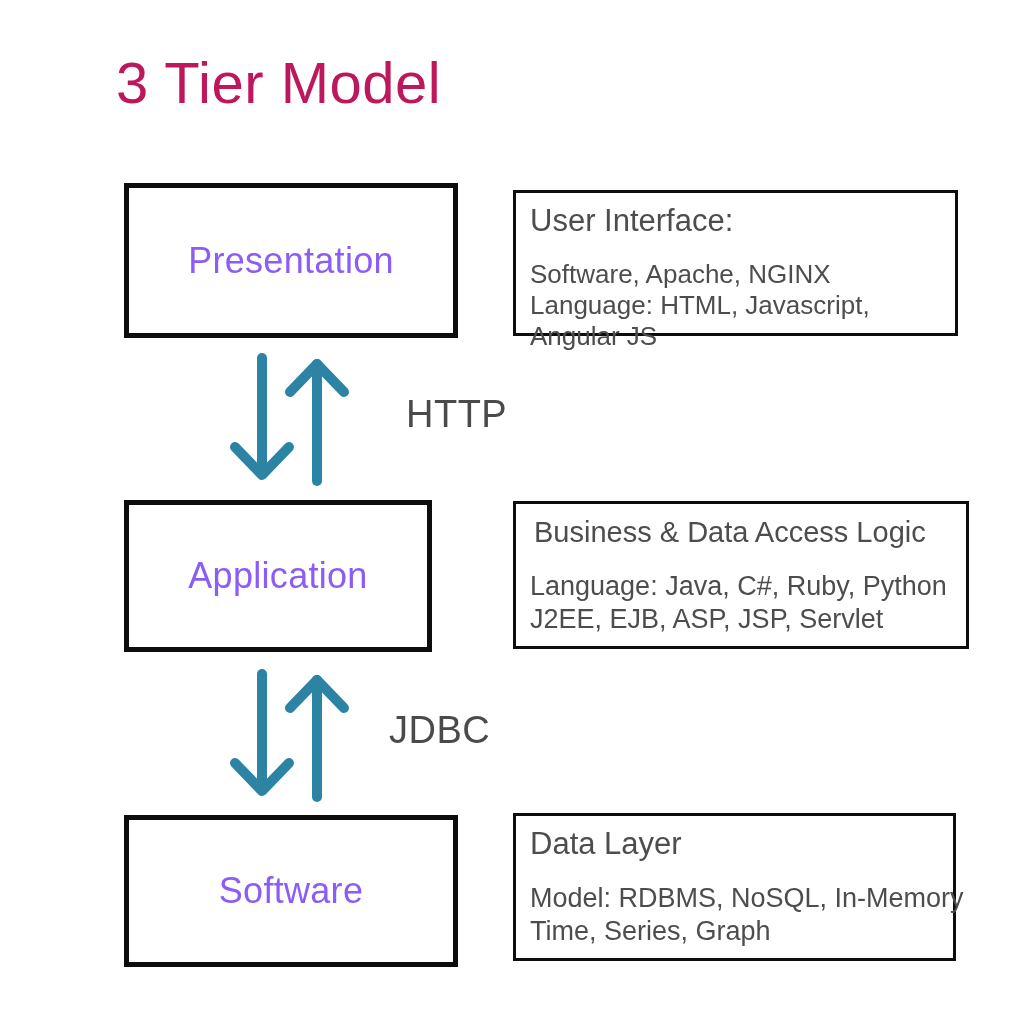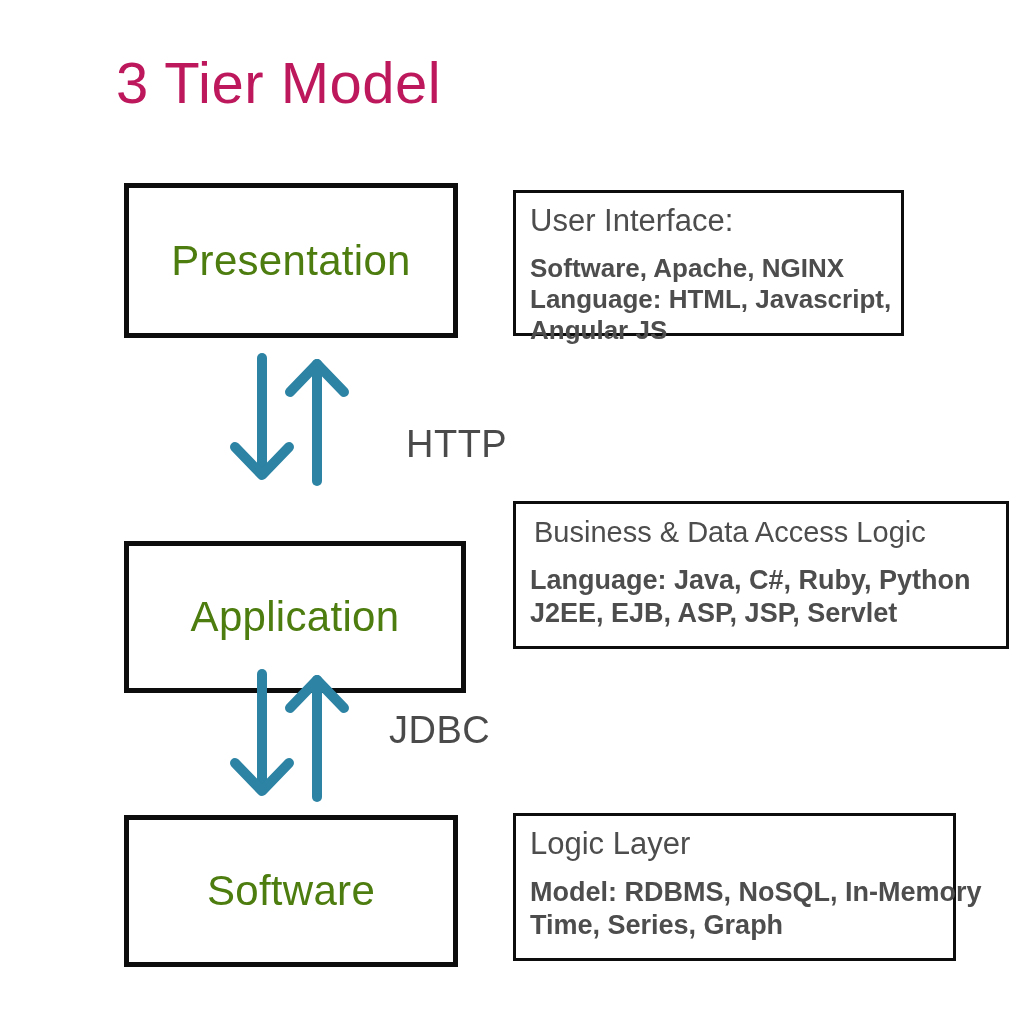--- a/index.html
+++ b/index.html
@@ -32,55 +32,55 @@
   .tier-box {
     position: absolute;
     box-sizing: border-box;
     border: 5px solid #0d0d0d;
     background: #ffffff;
     display: flex;
     align-items: center;
     justify-content: center;
   }
   .tier-label {
-    font-size: 42px;
-    color: #4d7c0f;
+    font-size: 36px;
+    color: #8b5cf6;
     letter-spacing: 0.3px;
     white-space: nowrap;
   }
   #tier-presentation { left: 124px; top: 183px; width: 334px; height: 155px; }
-  #tier-application  { left: 124px; top: 500px; width: 342px; height: 152px; margin-top: 41px; }
+  #tier-application  { left: 124px; top: 500px; width: 308px; height: 152px; }
   #tier-database     { left: 124px; top: 815px; width: 334px; height: 152px; }
 
   
   .info-box {
     position: absolute;
     box-sizing: border-box;
     border: 3px solid #0d0d0d;
     background: #ffffff;
     padding: 10px 0 0 14px;
   }
-  #info-ui    { left: 513px; top: 190px; width: 391px; height: 146px; }
-  #info-logic { left: 513px; top: 501px; width: 496px; height: 148px; }
+  #info-ui    { left: 513px; top: 190px; width: 445px; height: 146px; }
+  #info-logic { left: 513px; top: 501px; width: 456px; height: 148px; }
   #info-data  { left: 513px; top: 813px; width: 443px; height: 148px; }
 
   .info-head {
     font-size: 31px;
     line-height: 36px;
     color: #4d4d4d;
     white-space: nowrap;
   }
   .info-head.tight { font-size: 29px; }
   .info-line {
     font-size: 26px;
     line-height: 31px;
     color: #4d4d4d;
     white-space: nowrap;
   }
-  .info-lines { margin-top: 14px; font-weight: bold; }
+  .info-lines { margin-top: 20px; }
   #info-logic .info-head { margin-left: 4px; }
   #info-logic .info-line { font-size: 27px; line-height: 33px; }
   #info-data  .info-head { margin-bottom: 6px; }
   #info-data  .info-line { font-size: 27px; line-height: 33px; }
 
   
   .arrow-group {
     position: absolute;
     width: 130px;
     height: 145px;
@@ -91,21 +91,21 @@
 
   
   .proto-label {
     position: absolute;
     font-size: 38px;
     line-height: 44px;
     color: #4a4a4a;
     letter-spacing: 0.5px;
     white-space: nowrap;
   }
-  #label-http { left: 406px; top: 392px; margin-top: 30px; }
+  #label-http { left: 406px; top: 392px; }
   #label-jdbc { left: 389px; top: 708px; }
 </style>
 </head>
 <body>
 
 <div id="canvas">
 
   <div id="title">3 Tier Model</div>
 
   <div class="tier-box" id="tier-presentation">
@@ -131,21 +131,21 @@
 
   <div class="info-box" id="info-logic">
     <div class="info-head tight">Business &amp; Data Access Logic</div>
     <div class="info-lines">
       <div class="info-line">Language: Java, C#, Ruby, Python</div>
       <div class="info-line">J2EE, EJB, ASP, JSP, Servlet</div>
     </div>
   </div>
 
   <div class="info-box" id="info-data">
-    <div class="info-head">Logic Layer</div>
+    <div class="info-head">Data Layer</div>
     <div class="info-lines">
       <div class="info-line">Model: RDBMS, NoSQL, In-Memory</div>
       <div class="info-line">Time, Series, Graph</div>
     </div>
   </div>
 
   <div class="arrow-group" id="arrows-http">
     <svg width="130" height="145" viewBox="0 0 130 145" xmlns="http://www.w3.org/2000/svg">
       <g fill="none" stroke="#2c83a4" stroke-width="10" stroke-linecap="round" stroke-linejoin="round">
 

